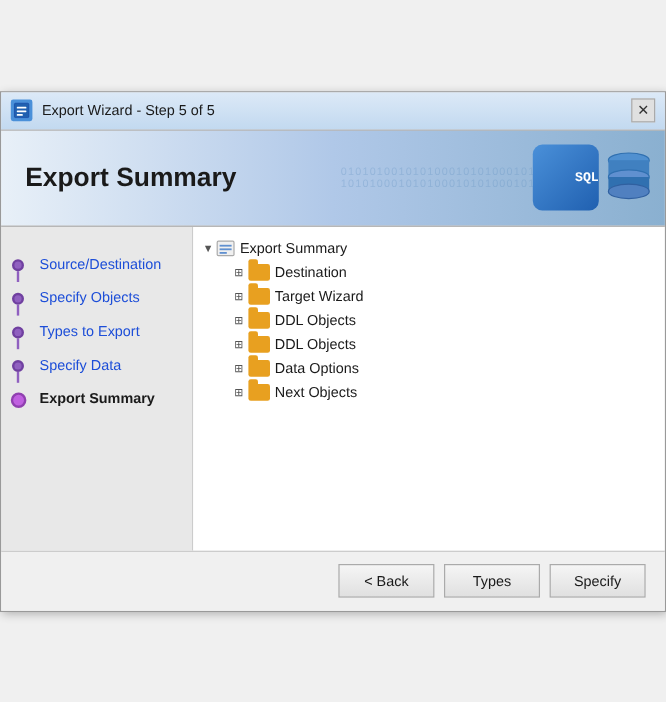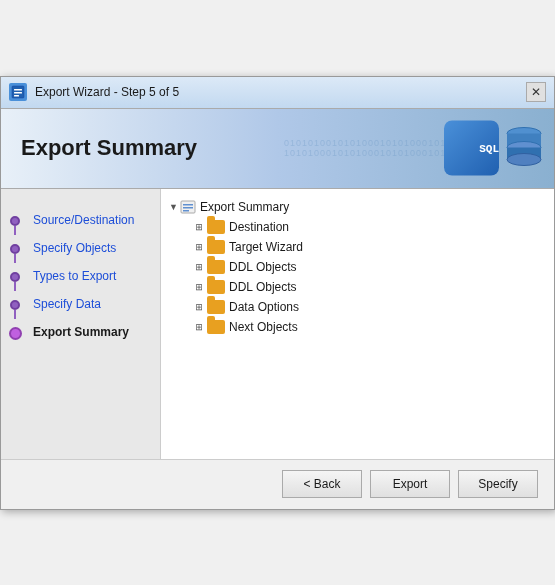--- a/index.html
+++ b/index.html
@@ -419,16 +419,16 @@
           <div class="folder-icon"></div>
           <span class="tree-label">Next Objects</span>
         </div>
 
       </div>
     </div>
   </div>
 
   <div class="footer">
     <button class="btn">&lt; Back</button>
-    <button class="btn primary">Export</button>
+    <button class="btn primary">Types</button>
     <button class="btn">Specify</button>
   </div>
 </div>
 
 </body></html>

